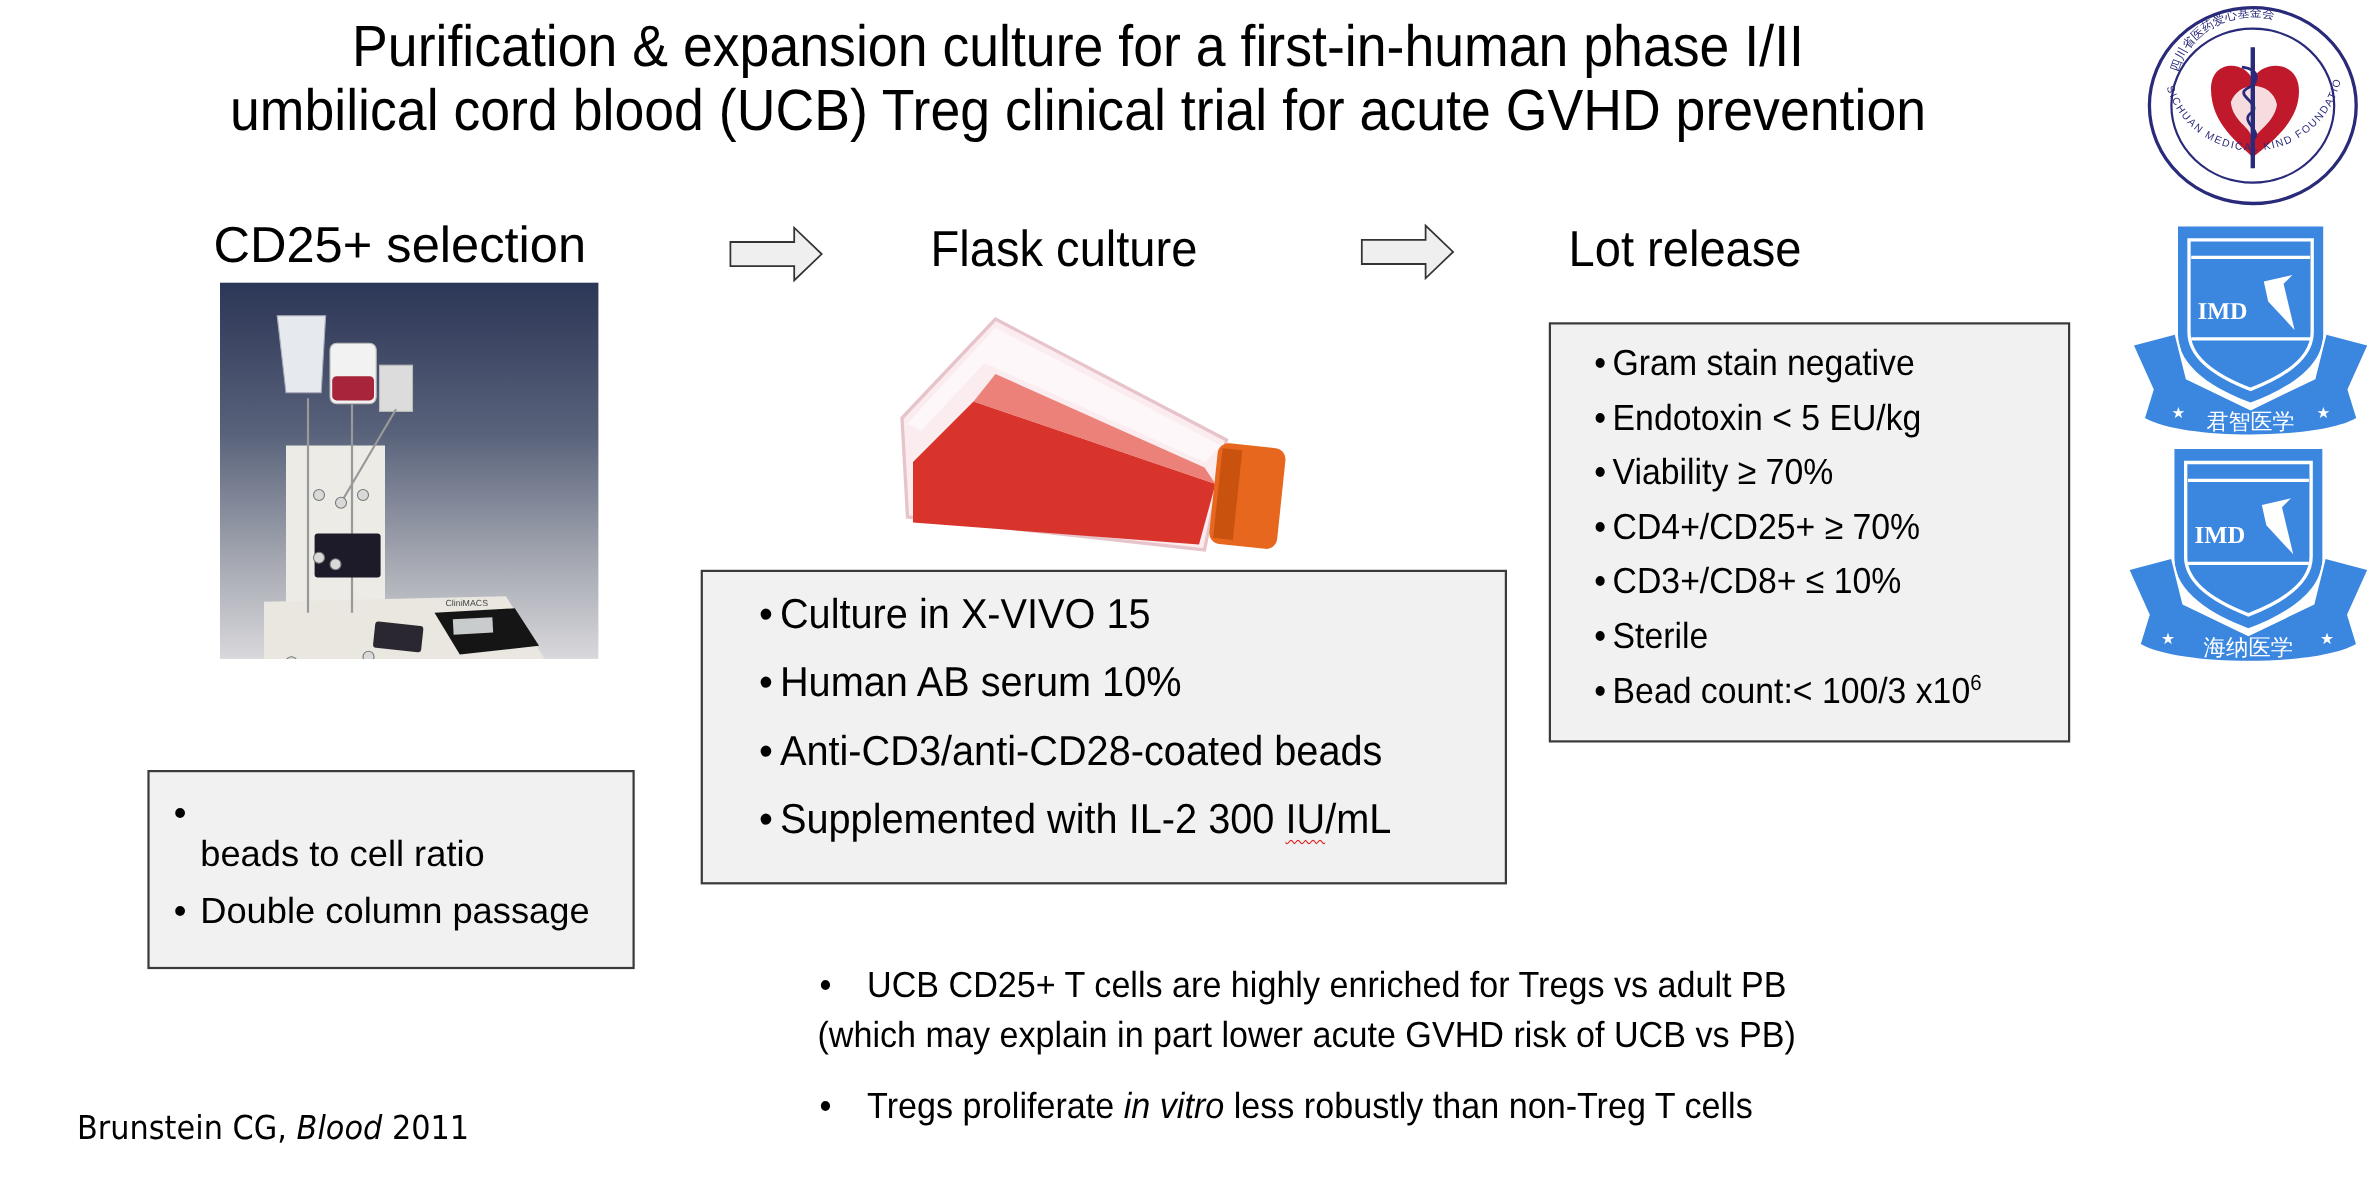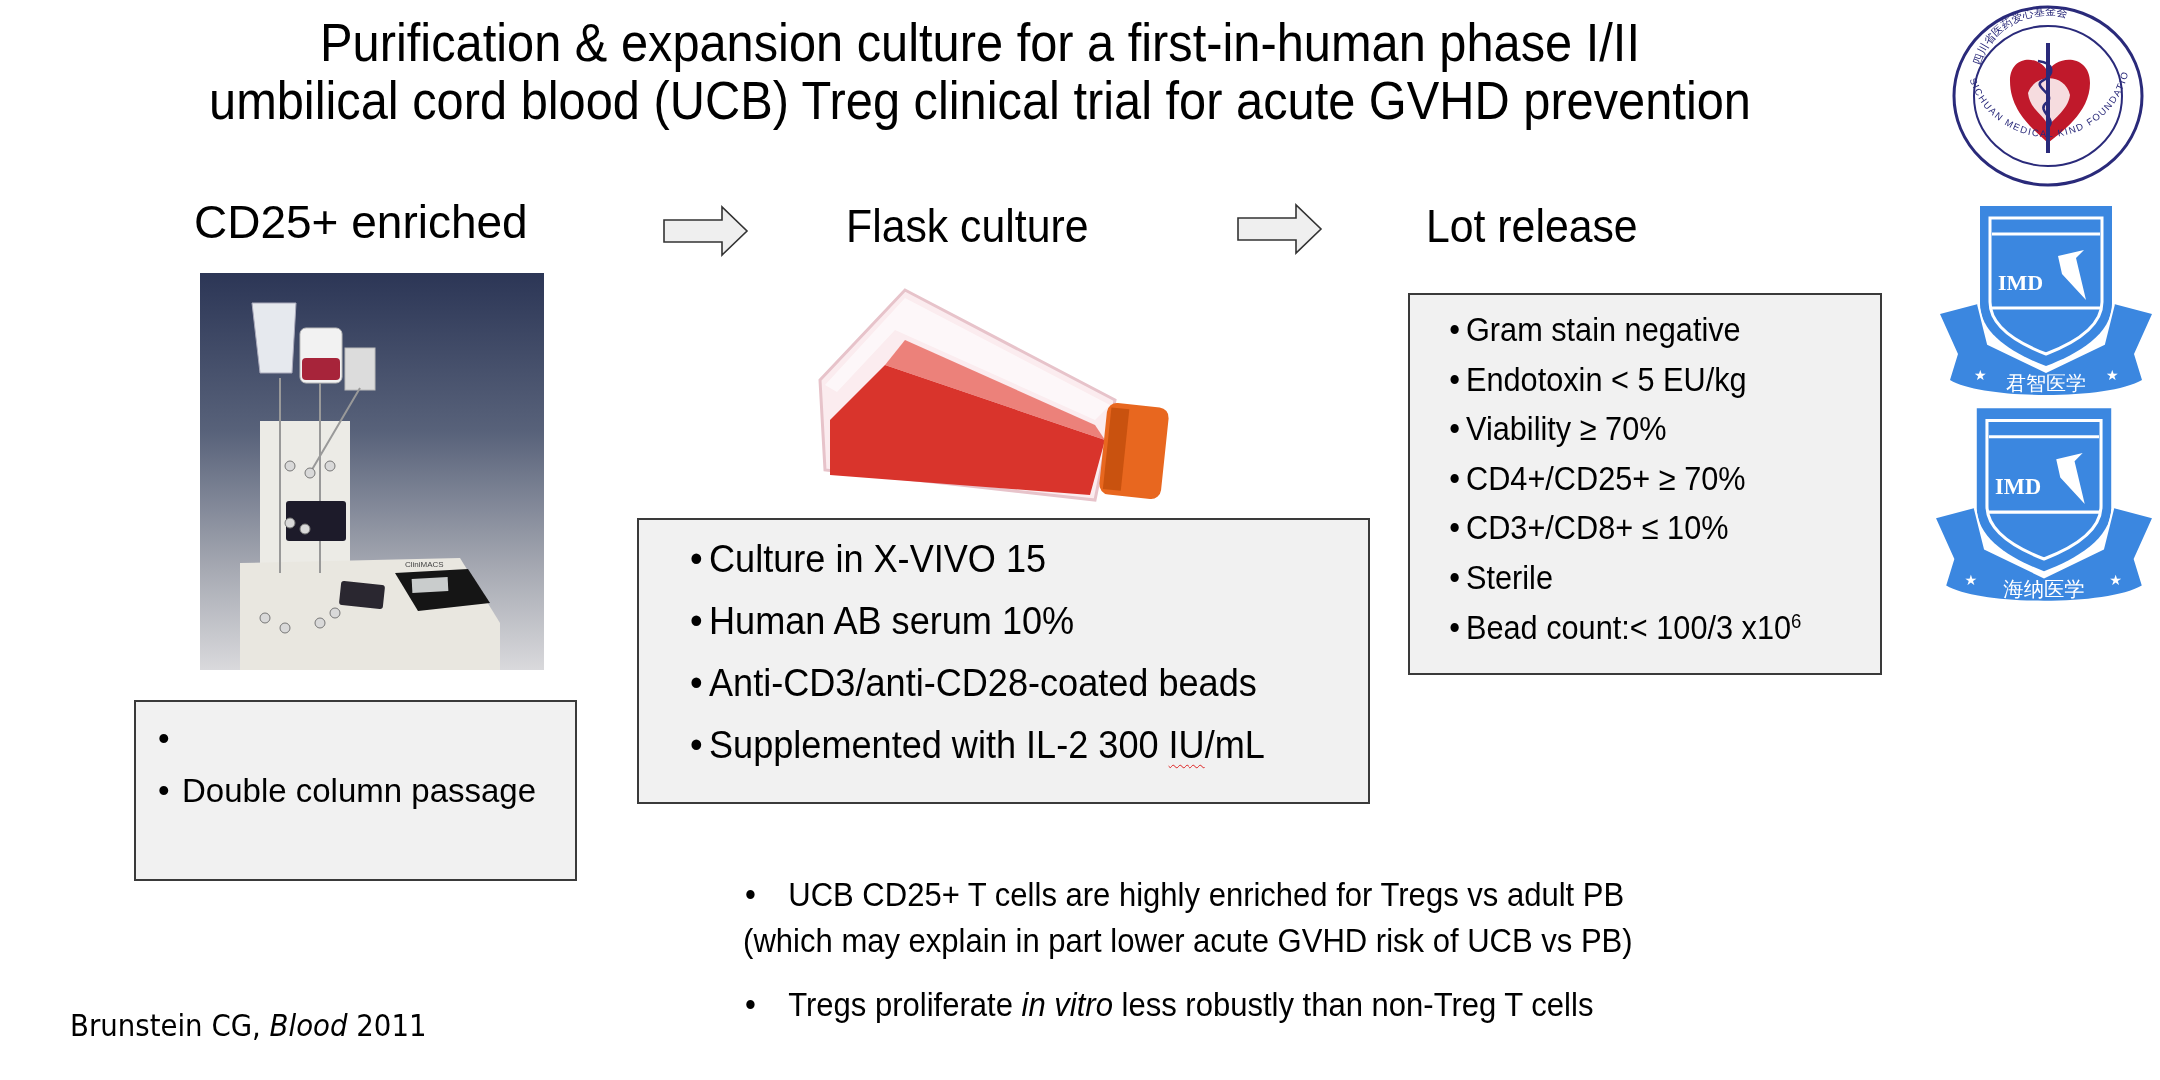--- a/index.html
+++ b/index.html
@@ -21,33 +21,33 @@
   .mbox li { margin-bottom:20px; transform:scaleX(0.95); transform-origin:left top; }
   .mbox li .bullet { left:-20px; }
   .rbox { left:1408px; top:293px; width:474px; height:382px; font-size:33px; line-height:37px; padding:16px 0 0 56px; }
   .rbox li { margin-bottom:12.6px; transform:scaleX(0.93); transform-origin:left top; }
   .rbox li .bullet { left:-18px; }
   sup { font-size:20px; vertical-align:top; position:relative; top:-6px; }
   .wavy { text-decoration:underline wavy #d22; text-decoration-thickness:1px; text-underline-offset:6px; }
   .notes { left:745px; top:872px; font-size:33px; line-height:46px; transform:scaleX(0.94); transform-origin:left top; white-space:nowrap; }
   .notes .n-bullet { display:inline-block; width:46px; }
   .cite { left:70px; top:1008px; font-size:30px; font-family:"DejaVu Sans", sans-serif; transform:scaleX(0.92); transform-origin:left top; }
-  .photo { left:200px; top:257px; width:344px; height:397px;
-           background:linear-gradient(180deg,#2c3656 0%,#58627a 40%,#a7aab3 75%,#d9d9dc 100%); overflow:hidden;margin-top:16px; }
+  .photo { left:200px; top:257px; width:344px; height:342px;
+           background:linear-gradient(180deg,#2c3656 0%,#58627a 40%,#a7aab3 75%,#d9d9dc 100%); overflow:hidden; }
   .flask { left:785px; top:270px; width:420px; height:240px; }
 </style>
 </head>
 <body>
 
 <div class="abs title">
   <div>Purification &amp; expansion culture for a first-in-human phase I/II</div>
   <div>umbilical cord blood (UCB) Treg clinical trial for acute GVHD prevention</div>
 </div>
 
-<div class="abs step-head" style="left:194px; top:196px;">CD25+ enriched</div>
+<div class="abs step-head" style="left:194px; top:196px;">CD25+ selection</div>
 <div class="abs step-head narrow" style="left:846px; top:200px;">Flask culture</div>
 <div class="abs step-head narrow" style="left:1426px; top:200px;">Lot release</div>
 
 <svg class="abs arrow" style="left:662px; top:205px;" viewBox="0 0 88 52">
   <polygon points="2,15 60,15 60,2 85,26 60,50 60,37 2,37" fill="#efefef" stroke="#333" stroke-width="1.6"></polygon>
 </svg>
 <svg class="abs arrow" style="left:1236px; top:203px;" viewBox="0 0 88 52">
   <polygon points="2,15 60,15 60,2 85,26 60,50 60,37 2,37" fill="#efefef" stroke="#333" stroke-width="1.6"></polygon>
 </svg>
 
@@ -92,21 +92,21 @@
   <polygon points="35,110 120,20 330,130 310,230 40,200" fill="#fbecef" stroke="#e7c3ca" stroke-width="3"></polygon>
   <polygon points="45,150 100,95 320,170 305,225 45,205" fill="#d9342c"></polygon>
   <polygon points="100,95 120,70 310,155 320,170" fill="#e65448" opacity="0.7"></polygon>
   <polygon points="40,115 120,28 325,135 310,150 110,60 52,122" fill="#ffffff" opacity="0.6"></polygon>
   <rect x="318" y="135" width="62" height="92" rx="10" fill="#e8671f" transform="rotate(6 349 181)"></rect>
   <rect x="322" y="140" width="18" height="82" fill="#c9520f" transform="rotate(6 349 181)"></rect>
 </svg>
 
 <div class="abs box lbox">
   <ul>
-    <li><span class="bullet">•</span><br></li>
+    <li><span class="bullet">•</span><br><span>beads to cell ratio</span></li>
     <li><span class="bullet">•</span><span>Double column passage</span></li>
   </ul>
 </div>
 
 <div class="abs box mbox">
   <ul>
     <li><span class="bullet">•</span><span>Culture in X-VIVO 15</span></li>
     <li><span class="bullet">•</span><span>Human AB serum 10%</span></li>
     <li><span class="bullet">•</span><span>Anti-CD3/anti-CD28-coated beads</span></li>
     <li><span class="bullet">•</span><span>Supplemented with IL-2 300 </span><span class="wavy">IU</span><span>/mL</span></li>

